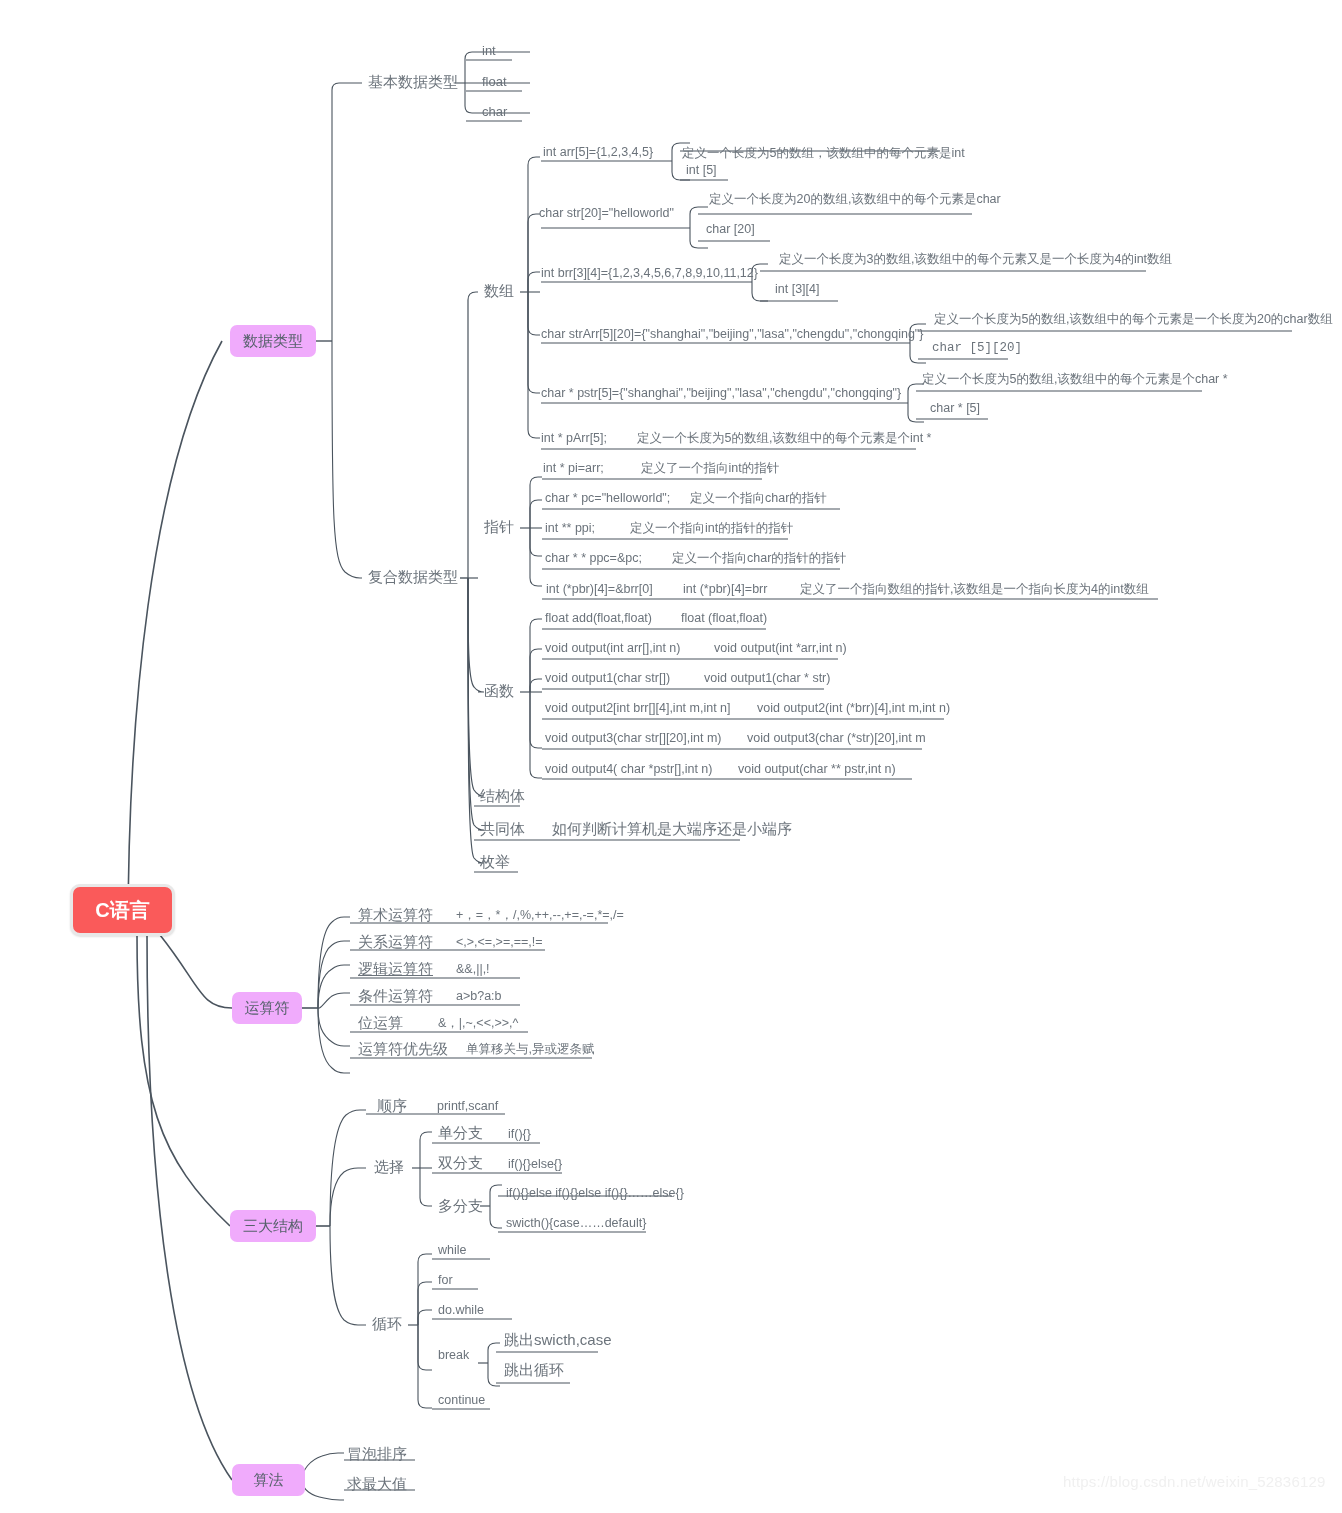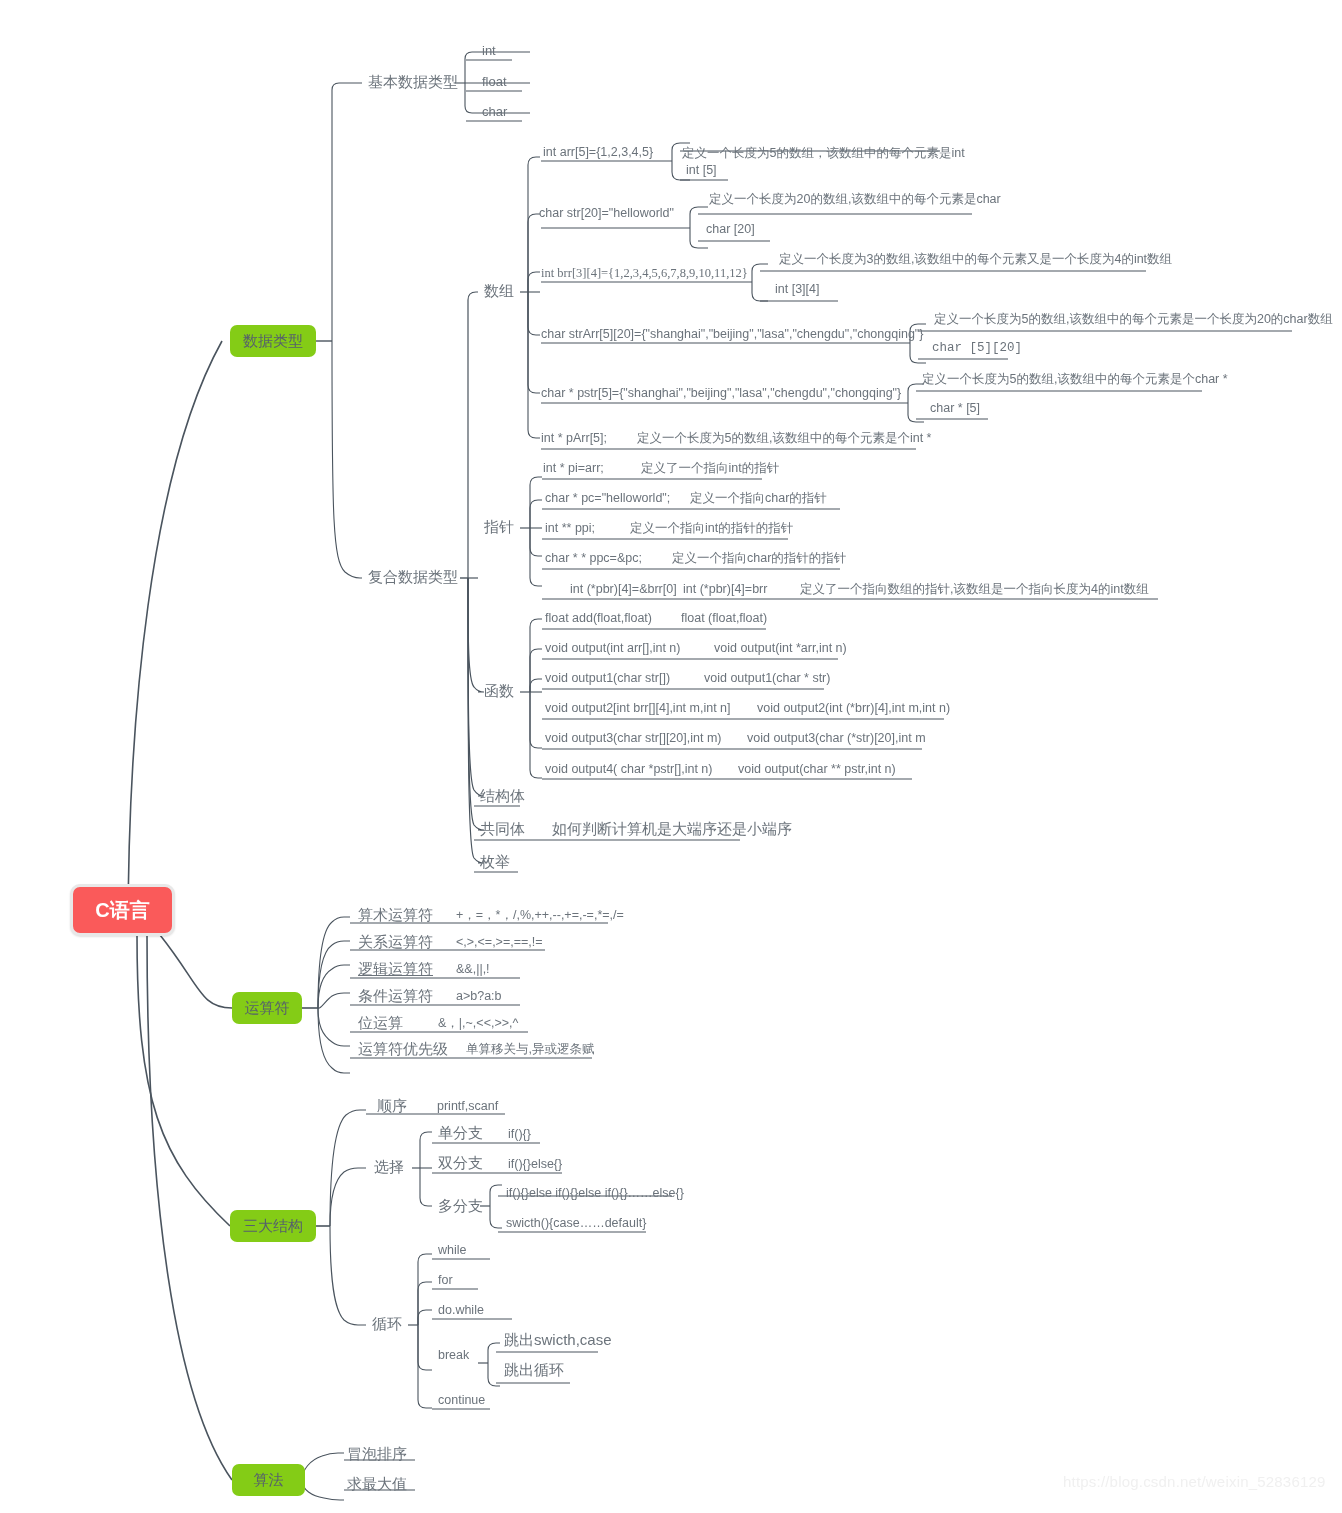--- a/index.html
+++ b/index.html
@@ -37,21 +37,21 @@
     display: flex;
     align-items: center;
     justify-content: center;
     box-shadow: 0 1px 2px rgba(0,0,0,.12);
   }
 
   
   .branch-node {
     position: absolute;
     box-sizing: border-box;
-    background: #84cc16;
+    background: #f0abfc;
     border-radius: 7px;
     color: #56616b;
     font-size: 15px;
     display: flex;
     align-items: center;
     justify-content: center;
     white-space: nowrap;
   }
 
   
@@ -277,21 +277,21 @@
   <div class="leaf cn" style="left:480px; top:855px;">枚举</div>
 
   <div class="leaf sz12" style="left:543px; top:145px;">int arr[5]={1,2,3,4,5}</div>
   <div class="leaf sz12" style="left:682px; top:135px;margin-top:11px;">定义一个长度为5的数组，该数组中的每个元素是int</div>
   <div class="leaf sz12" style="left:686px; top:163px;">int [5]</div>
 
   <div class="leaf sz12" style="left:539px; top:206px;">char str[20]="helloworld"</div>
   <div class="leaf sz12" style="left:709px; top:192px;">定义一个长度为20的数组,该数组中的每个元素是char</div>
   <div class="leaf sz12" style="left:706px; top:222px;">char [20]</div>
 
-  <div class="leaf sz12" style="left:541px; top:266px;font-family:Liberation Serif, serif;">int brr[3][4]={1,2,3,4,5,6,7,8,9,10,11,12}</div>
+  <div class="leaf sz12" style="left:541px; top:266px;">int brr[3][4]={1,2,3,4,5,6,7,8,9,10,11,12}</div>
   <div class="leaf sz12" style="left:779px; top:252px;">定义一个长度为3的数组,该数组中的每个元素又是一个长度为4的int数组</div>
   <div class="leaf sz12" style="left:775px; top:282px;">int [3][4]</div>
 
   <div class="leaf sz12" style="left:541px; top:327px;">char strArr[5][20]={"shanghai","beijing","lasa","chengdu","chongqing"}</div>
   <div class="leaf sz12" style="left:934px; top:312px;">定义一个长度为5的数组,该数组中的每个元素是一个长度为20的char数组</div>
   <div class="leaf sz12" style="left:932px; top:341px;font-family:Liberation Mono, monospace;">char [5][20]</div>
 
   <div class="leaf sz12" style="left:541px; top:386px;">char * pstr[5]={"shanghai","beijing","lasa","chengdu","chongqing"}</div>
   <div class="leaf sz12" style="left:922px; top:372px;">定义一个长度为5的数组,该数组中的每个元素是个char *</div>
   <div class="leaf sz12" style="left:930px; top:401px;">char * [5]</div>
@@ -304,21 +304,21 @@
 
   <div class="leaf sz12" style="left:545px; top:491px;">char * pc="helloworld";</div>
   <div class="leaf sz12" style="left:690px; top:491px;">定义一个指向char的指针</div>
 
   <div class="leaf sz12" style="left:545px; top:521px;">int ** ppi;</div>
   <div class="leaf sz12" style="left:630px; top:521px;">定义一个指向int的指针的指针</div>
 
   <div class="leaf sz12" style="left:545px; top:551px;">char * * ppc=&amp;pc;</div>
   <div class="leaf sz12" style="left:672px; top:551px;">定义一个指向char的指针的指针</div>
 
-  <div class="leaf sz12" style="left:570px; top:582px;">int (*pbr)[4]=&amp;brr[0]</div>
+  <div class="leaf sz12" style="left:546px; top:582px;">int (*pbr)[4]=&amp;brr[0]</div>
   <div class="leaf sz12" style="left:683px; top:582px;">int (*pbr)[4]=brr</div>
   <div class="leaf sz12" style="left:800px; top:582px;">定义了一个指向数组的指针,该数组是一个指向长度为4的int数组</div>
 
   <div class="leaf sz12" style="left:545px; top:611px;text-align:center;">float add(float,float)</div>
   <div class="leaf sz12" style="left:681px; top:611px;">float (float,float)</div>
 
   <div class="leaf sz12" style="left:545px; top:641px;">void output(int arr[],int n)</div>
   <div class="leaf sz12" style="left:714px; top:641px;">void output(int *arr,int n)</div>
 
   <div class="leaf sz12" style="left:545px; top:671px;">void output1(char str[])</div>

